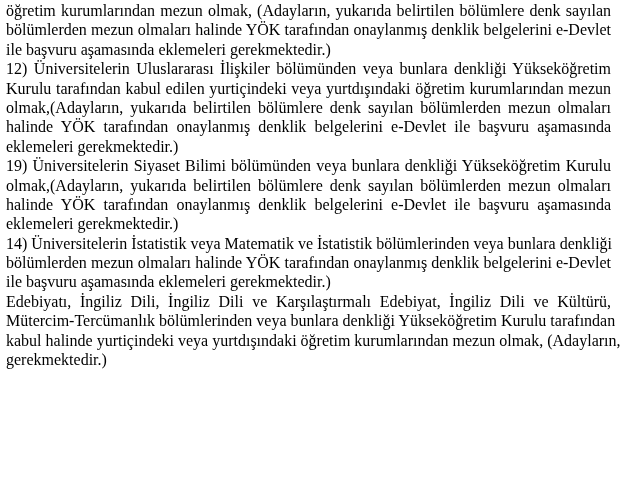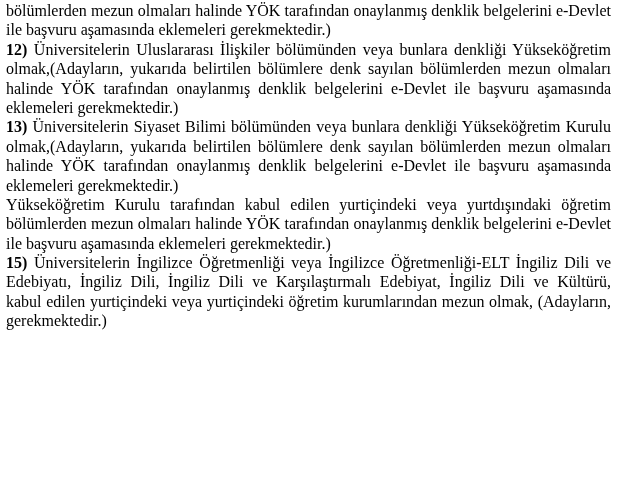--- a/index.html
+++ b/index.html
@@ -7,52 +7,54 @@
     .doc {
       position: absolute; left: 6px; top: 1px; width: 605px;
       font-family: "Liberation Serif", "DejaVu Serif", serif;
       font-size: 16px; line-height: 19.4px; color: #000000;
     }
     .line {
       display: block; white-space: nowrap; text-align: justify;
       text-align-last: justify; height: 19.4px; overflow: visible;
     }
     .line.last { text-align-last: left; }
-    .num { font-weight: bold; }
+    .num { font-weight: normal; }
   </style>
 </head>
 <body>
 
 <div class="doc">
 
   <div class="para">
+    <span class="line">öğretim kurumlarından mezun olmak, (Adayların, yukarıda belirtilen bölümlere denk sayılan</span>
     <span class="line">bölümlerden mezun olmaları halinde YÖK tarafından onaylanmış denklik belgelerini e-Devlet</span>
     <span class="line last">ile başvuru aşamasında eklemeleri gerekmektedir.)</span>
   </div>
 
   <div class="para">
     <span class="line"><span class="num">12)</span><span> Üniversitelerin Uluslararası İlişkiler bölümünden veya bunlara denkliği Yükseköğretim</span></span>
+    <span class="line">Kurulu tarafından kabul edilen yurtiçindeki veya yurtdışındaki öğretim kurumlarından mezun</span>
     <span class="line">olmak,(Adayların, yukarıda belirtilen bölümlere denk sayılan bölümlerden mezun olmaları</span>
     <span class="line">halinde YÖK tarafından onaylanmış denklik belgelerini e-Devlet ile başvuru aşamasında</span>
     <span class="line last">eklemeleri gerekmektedir.)</span>
   </div>
 
   <div class="para">
-    <span class="line"><span class="num">13)</span><span> Üniversitelerin Siyaset Bilimi bölümünden veya bunlara denkliği Yükseköğretim Kurulu</span></span>
+    <span class="line"><span class="num">19)</span><span> Üniversitelerin Siyaset Bilimi bölümünden veya bunlara denkliği Yükseköğretim Kurulu</span></span>
     <span class="line">olmak,(Adayların, yukarıda belirtilen bölümlere denk sayılan bölümlerden mezun olmaları</span>
     <span class="line">halinde YÖK tarafından onaylanmış denklik belgelerini e-Devlet ile başvuru aşamasında</span>
     <span class="line last">eklemeleri gerekmektedir.)</span>
   </div>
 
   <div class="para">
-    <span class="line">Yükseköğretim Kurulu tarafından kabul edilen yurtiçindeki veya yurtdışındaki öğretim</span>
+    <span class="line"><span class="num">14)</span><span> Üniversitelerin İstatistik veya Matematik ve İstatistik bölümlerinden veya bunlara denkliği</span></span>
     <span class="line">bölümlerden mezun olmaları halinde YÖK tarafından onaylanmış denklik belgelerini e-Devlet</span>
     <span class="line last">ile başvuru aşamasında eklemeleri gerekmektedir.)</span>
   </div>
 
   <div class="para">
-    <span class="line"><span class="num">15)</span><span> Üniversitelerin İngilizce Öğretmenliği veya İngilizce Öğretmenliği-ELT İngiliz Dili ve</span></span>
     <span class="line">Edebiyatı, İngiliz Dili, İngiliz Dili ve Karşılaştırmalı Edebiyat, İngiliz Dili ve Kültürü,</span>
-    <span class="line">kabul edilen yurtiçindeki veya yurtiçindeki öğretim kurumlarından mezun olmak, (Adayların,</span>
+    <span class="line">Mütercim-Tercümanlık bölümlerinden veya bunlara denkliği Yükseköğretim Kurulu tarafından</span>
+    <span class="line">kabul halinde yurtiçindeki veya yurtdışındaki öğretim kurumlarından mezun olmak, (Adayların,</span>
     <span class="line last">gerekmektedir.)</span>
   </div>
 
 </div>
 
 </body></html>

